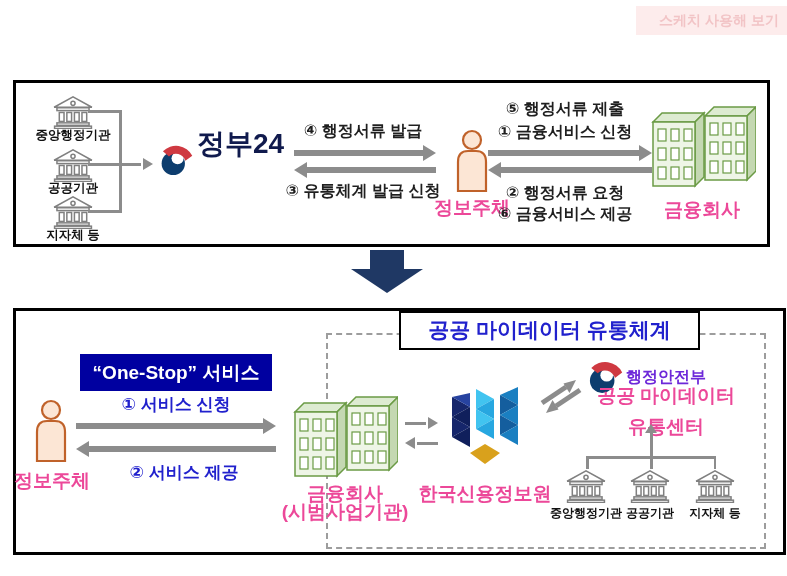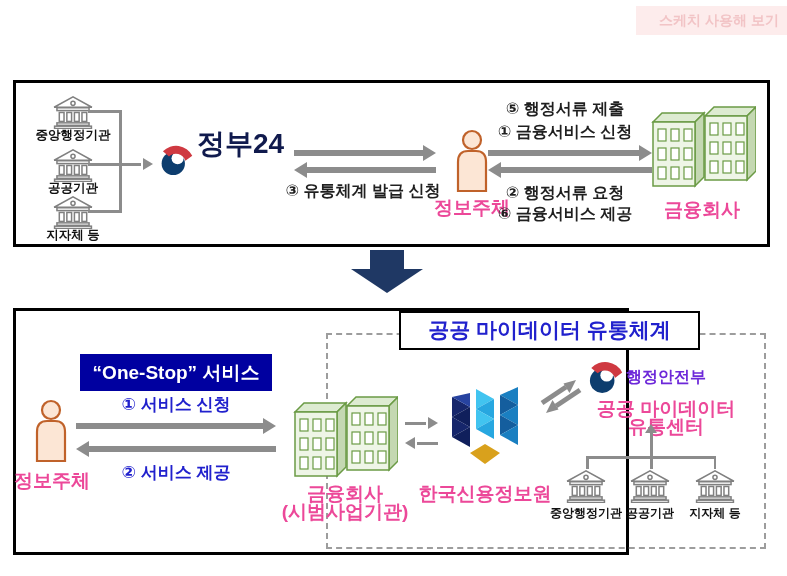--- a/index.html
+++ b/index.html
@@ -15,21 +15,21 @@
     border-bottom:3px solid #000;padding:0 2px 3px 2px;z-index:2;color:#111;
   }
   .watermark{
     position:absolute;left:636px;top:6px;width:166px;height:29px;background:#fdecec;
     color:#f2c4c6;font-size:14px;font-weight:bold;line-height:29px;text-align:center;
     white-space:nowrap;z-index:1;overflow:hidden;
   }
   
   .panel{position:absolute;left:13px;background:#fff;border:3px solid #000;box-sizing:border-box;}
   #panel-before{top:80px;width:757px;height:167px;}
-  #panel-after{top:308px;width:616px;height:247px;}
+  #panel-after{top:308px;width:773px;height:247px;}
   
   .line{position:absolute;background:#8c8c8c;}
   
   .arrow{position:absolute;height:16px;}
   .arrow .shaft{position:absolute;top:5px;height:6px;background:#8c8c8c;}
   .arrow.right .shaft{left:0;right:12px;}
   .arrow.right .head{position:absolute;right:0;top:0;width:0;height:0;
     border-top:8px solid transparent;border-bottom:8px solid transparent;border-left:13px solid #8c8c8c;}
   .arrow.left .shaft{left:12px;right:0;}
   .arrow.left .head{position:absolute;left:0;top:0;width:0;height:0;
@@ -136,20 +136,21 @@
 
     <div class="abs" style="left:140px;top:58px;">
       <svg width="38" height="38" viewBox="0 0 44 44">
         <circle cx="20" cy="26" r="13.5" fill="#0d3d6e"></circle>
         <circle cx="25" cy="20" r="7" fill="#fff"></circle>
         <path d="M8 12 A 21 21 0 0 1 42 17 L 34 23 A 11.5 11.5 0 0 0 15 18 Z" fill="#cf3941"></path>
       </svg>
     </div>
     <div class="gov24-text" style="left:181px;top:42px;">정부24</div>
 
+    <div class="clabel flow" style="left:347px;top:38px;">④ 행정서류 발급</div>
     <div class="arrow right" style="left:278px;top:62px;width:142px;">
         <div class="shaft"></div>
         <div class="head"></div>
       </div>
     <div class="arrow left" style="left:278px;top:79px;width:142px;">
         <div class="shaft"></div>
         <div class="head"></div>
       </div>
     <div class="clabel flow" style="left:347px;top:98px;">③ 유통체계 발급 신청</div>
 
@@ -233,21 +234,21 @@
 
     <div class="clabel flow-blue zup" style="left:160px;top:82px;">① 서비스 신청</div>
     <div class="arrow right zup" style="left:60px;top:107px;width:200px;">
         <div class="shaft"></div>
         <div class="head"></div>
       </div>
     <div class="arrow left zup" style="left:60px;top:130px;width:200px;">
         <div class="shaft"></div>
         <div class="head"></div>
       </div>
-    <div class="clabel flow-blue zup" style="left:160px;top:150px;">② 서비스 제공</div>
+    <div class="clabel flow-blue zup" style="left:168px;top:150px;">② 서비스 제공</div>
 
     <div class="abs zup" style="left:276px;top:78px;">
       <svg width="106" height="92" viewBox="0 0 106 92">
         <g stroke="#6b9b45" stroke-width="1.5">
           <polygon points="55,17 64,8 106,8 97,17" fill="#ddebd1"></polygon>
           <polygon points="97,17 106,8 106,72 97,81" fill="#c4d8b2"></polygon>
           <rect x="55" y="17" width="42" height="64" fill="#eef5e6"></rect>
         </g>
         <g fill="#fff" stroke="#6b9b45" stroke-width="1.2">
           <rect x="60" y="24" width="8" height="12"></rect>
@@ -323,21 +324,21 @@
     </div>
 
     <div class="abs zup" style="left:568px;top:46px;">
       <svg width="40" height="40" viewBox="0 0 44 44">
         <circle cx="20" cy="26" r="13.5" fill="#0d3d6e"></circle>
         <circle cx="25" cy="20" r="7" fill="#fff"></circle>
         <path d="M8 12 A 21 21 0 0 1 42 17 L 34 23 A 11.5 11.5 0 0 0 15 18 Z" fill="#cf3941"></path>
       </svg>
     </div>
     <div class="mois-text zup" style="left:610px;top:56px;">행정안전부</div>
-    <div class="clabel name15 zup" style="left:650px;top:85px;">공공 마이데이터</div>
+    <div class="clabel name15 zup" style="left:650px;top:72px;font-family:Liberation Serif, serif;">공공 마이데이터</div>
     <div class="clabel name15 zup" style="left:650px;top:103px;">유통센터</div>
 
     <div class="line zup" style="left:570px;top:145px;width:130px;height:2.5px;"></div>
     <div class="line zup" style="left:570px;top:145px;width:2.5px;height:13px;"></div>
     <div class="line zup" style="left:697.5px;top:145px;width:2.5px;height:13px;"></div>
     <div class="line zup" style="left:634px;top:122px;width:2.5px;height:36px;"></div>
     <div class="tri-up zup" style="left:629px;top:113px;"></div>
 
     <div class="abs zup" style="left:548px;top:158px;">
       <svg width="44" height="34" viewBox="0 0 44 36">

